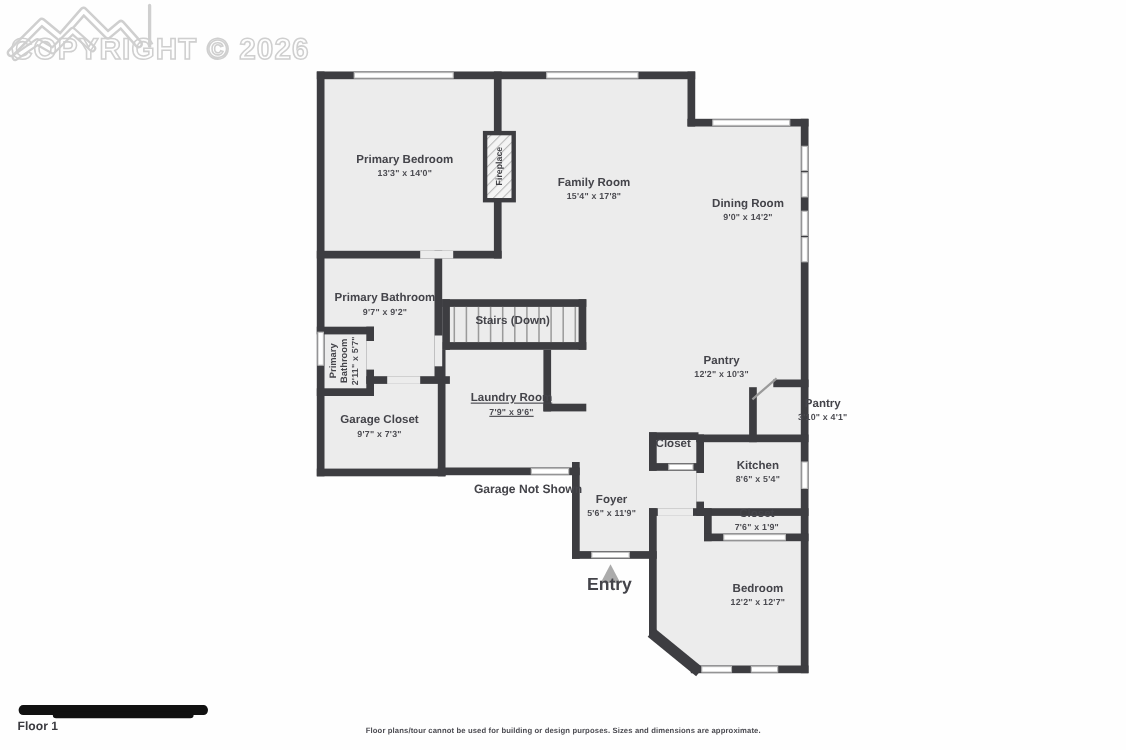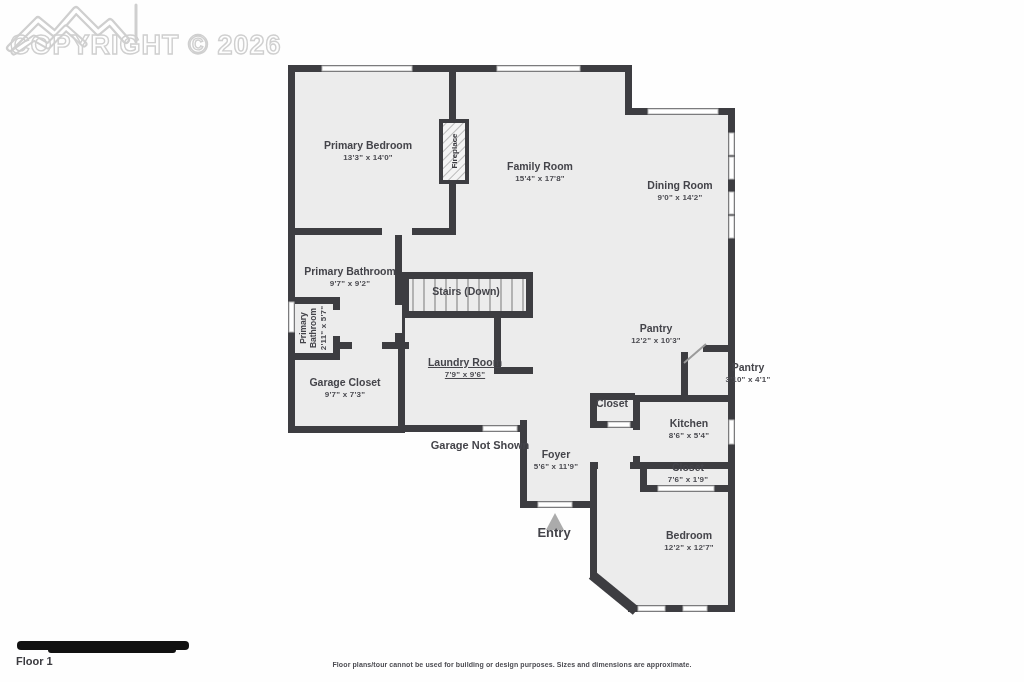--- a/index.html
+++ b/index.html
@@ -228,20 +228,20 @@
 
   <div class="room-label" style="left:661px;top:541px;margin-left:28px;">
     <span class="room-name">Bedroom</span>
     <span class="room-dims">12'2" x 12'7"</span>
   </div>
 
   <div class="fireplace-label" style="left:454px;top:151px;">Fireplace</div>
 
   <div class="note-label" style="left:460px;top:445px;margin-left:20px;">Garage Not Shown</div>
 
-  <div class="note-label" style="left:554px;top:532px;font-size:13px;">Entry</div>
+  <div class="note-label" style="left:554px;top:532px;font-size:16px;">Entry</div>
 
   <div class="redaction"></div>
   <div class="redaction2"></div>
   <div class="floor-label">Floor 1</div>
   <div class="disclaimer">Floor plans/tour cannot be used for building or design purposes. Sizes and dimensions are approximate.</div>
 
 </div>
 
 </body></html>

